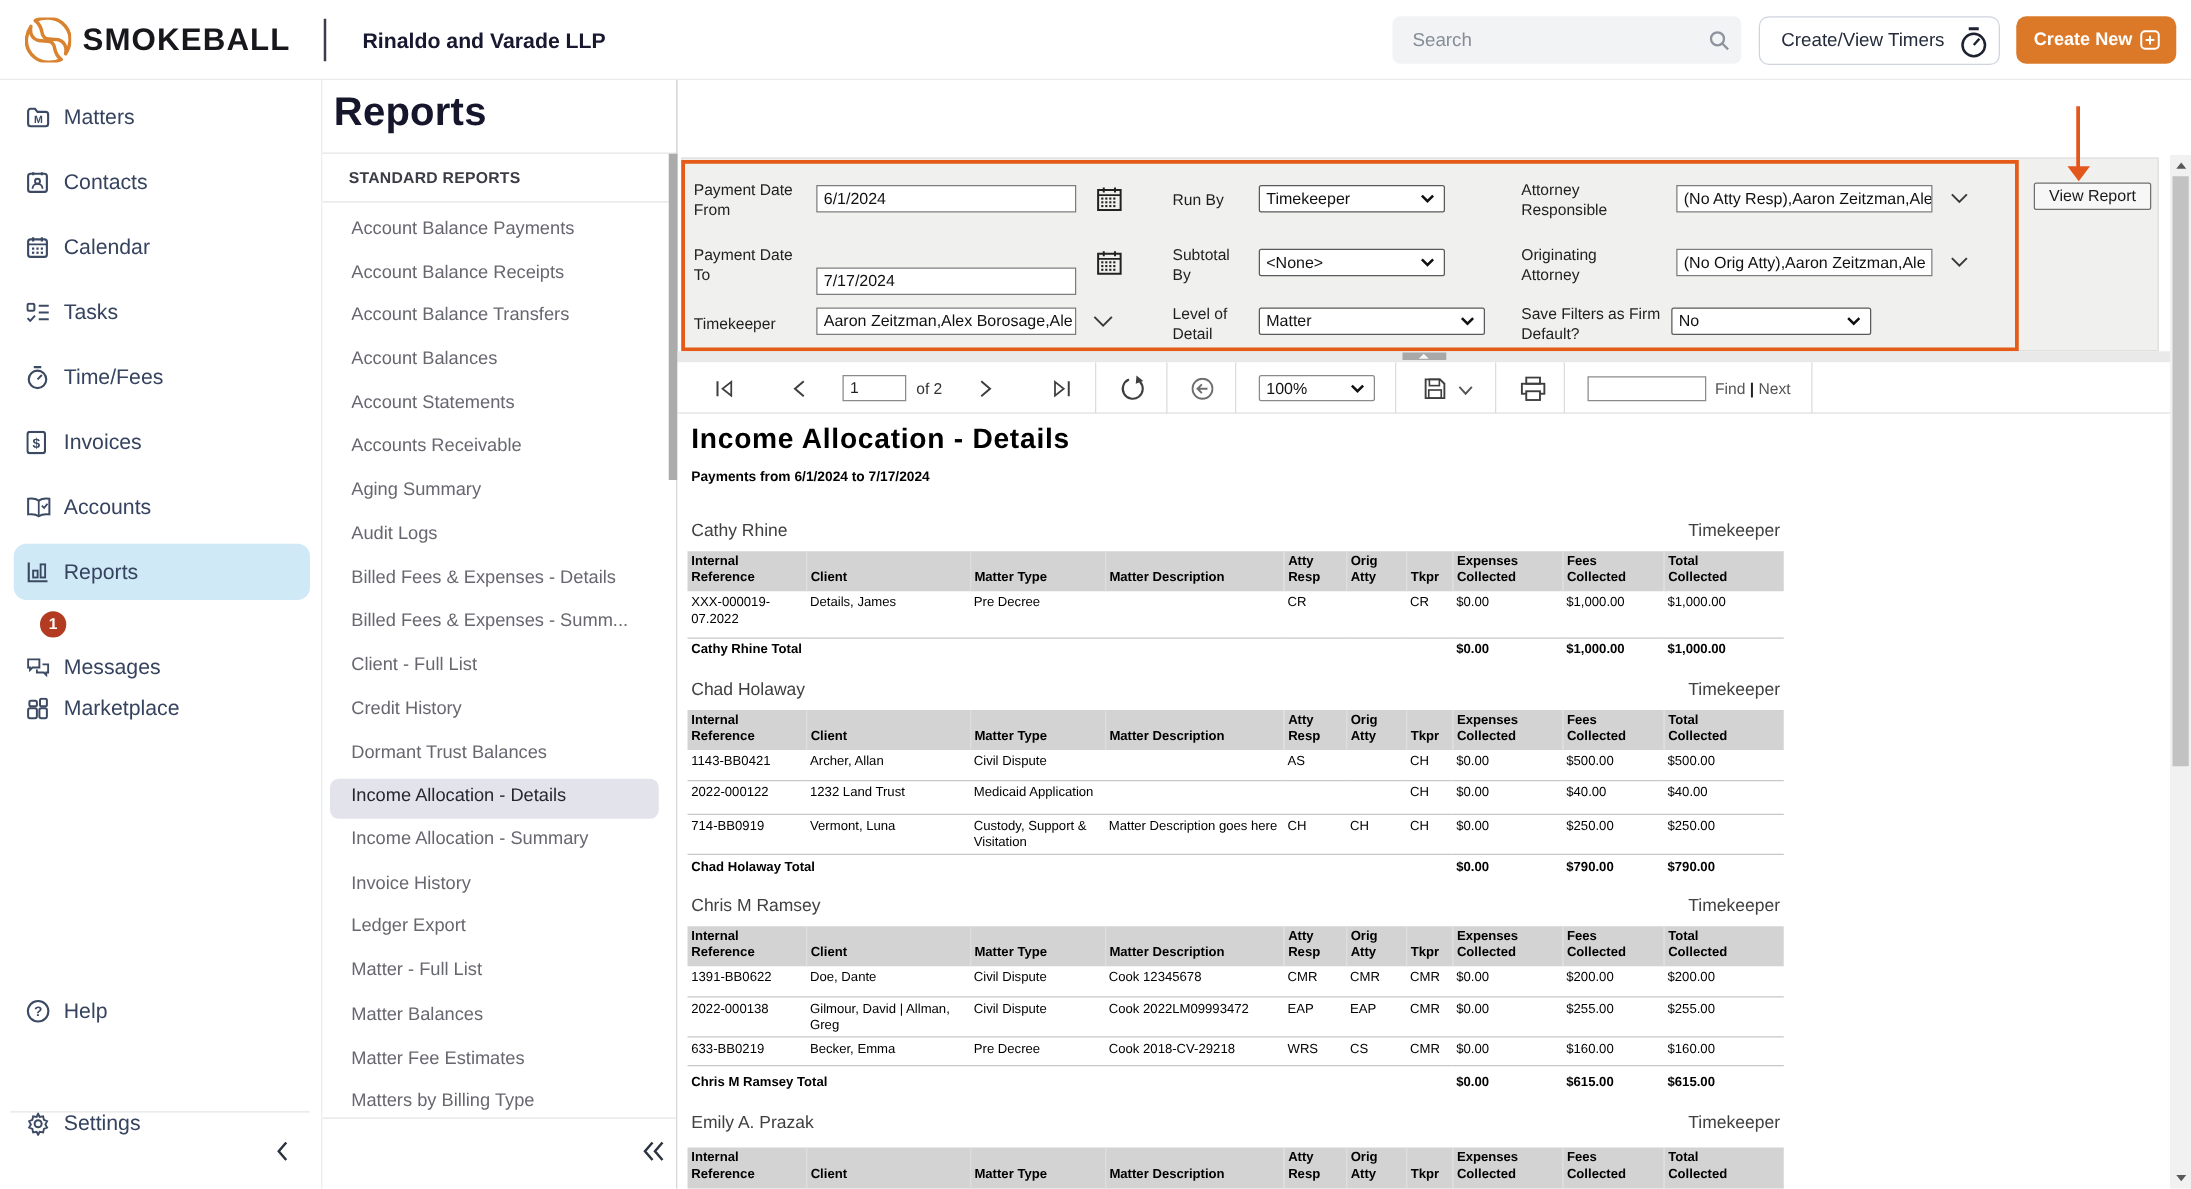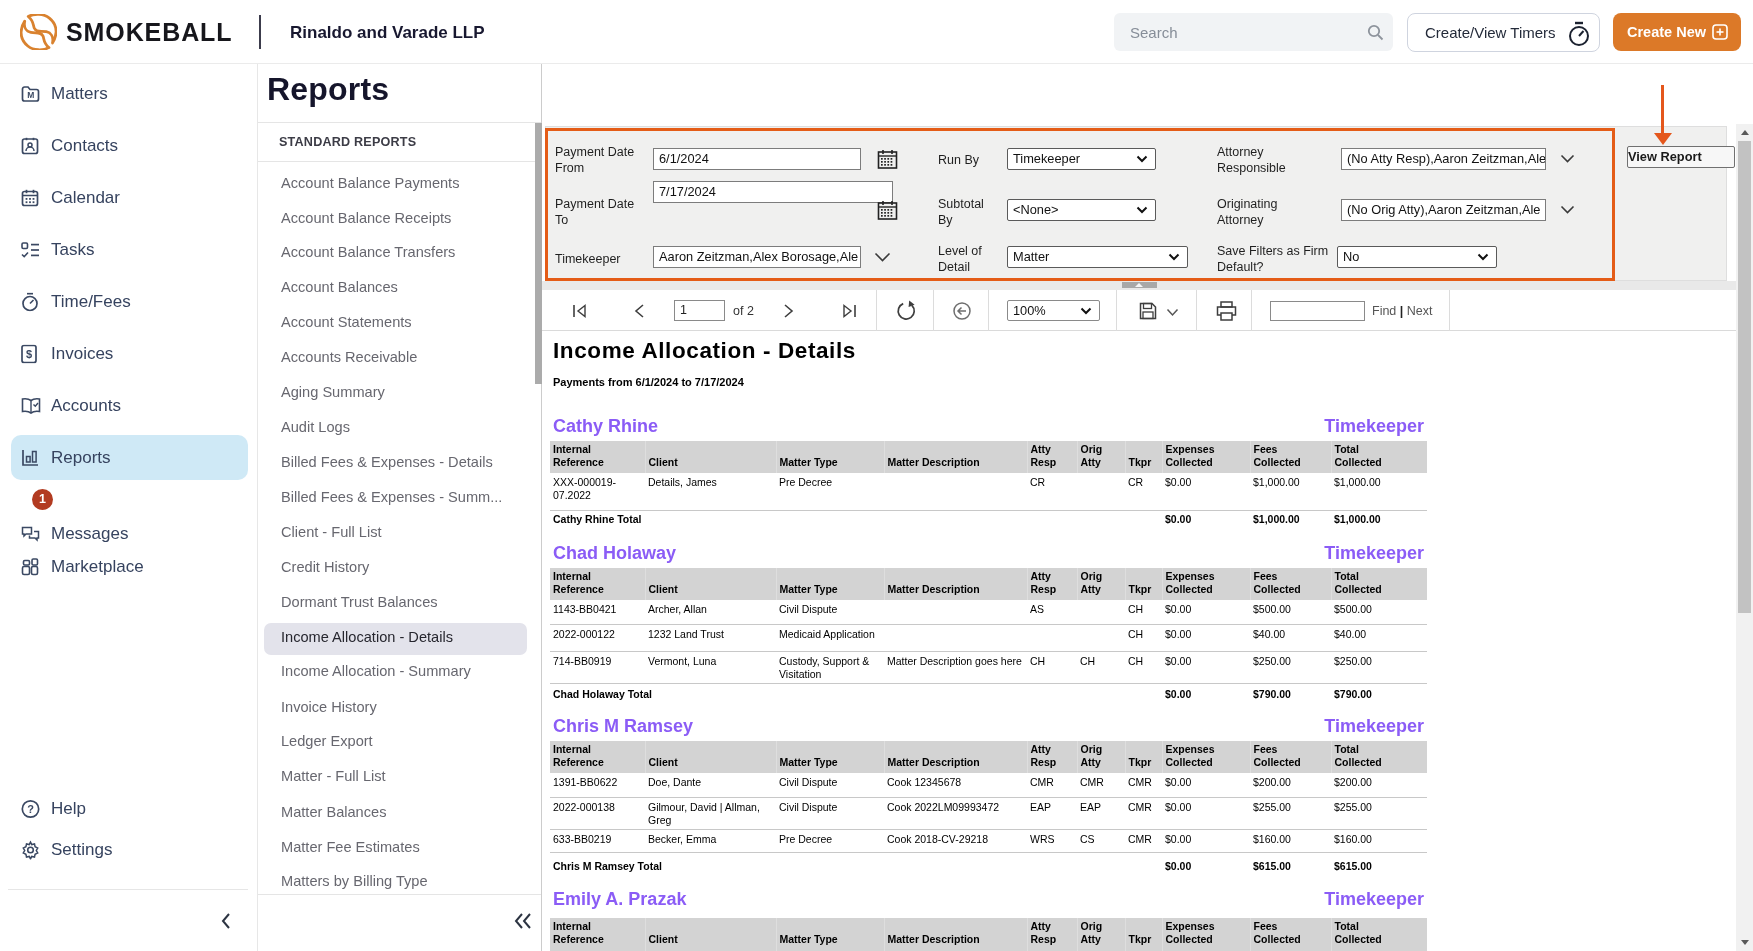--- a/index.html
+++ b/index.html
@@ -43,35 +43,35 @@
 #paramarea { position:absolute; left:545px; top:126px; width:1182px; height:155px; background:#f0f0ef; border:1px solid #dedede; }
 #orangebox { position:absolute; left:545px; top:128px; width:1070px; height:153px; border:3px solid #e45c17; }
 #splitter { position:absolute; left:542px; top:281px; width:1194px; height:9px; background:#e9e9e9; }
 #sphandle { position:absolute; left:1122px; top:282px; width:35px; height:6px; background:#a8a8a8; }
 #sphandle:after { content:""; position:absolute; left:13px; top:1px; border-left:4px solid transparent; border-right:4px solid transparent; border-bottom:4px solid #f5f5f5; }
 .flabel { position:absolute; font-size:12.5px; color:#1f1f1f; line-height:16px; }
 .finput { position:absolute; height:22px; background:#fff; border:1px solid #7c7c7c; font-size:12.8px; color:#111; line-height:20px; padding-left:5px; white-space:nowrap; overflow:hidden; }
 .fselect { position:absolute; height:22px; background:#fff; border:1px solid #5a5a5a; border-radius:2px; font-size:12.8px; color:#111; line-height:20px; padding-left:5px; }
 .fselect svg { position:absolute; right:7px; top:6px; }
 .fchev { position:absolute; }
-#viewreport { position:absolute; left:1627px; top:146px; width:108px; height:22px; background:#f7f7f7; border:1px solid #707070; border-radius:2px; font-size:12.8px; color:#1a1a1a; text-align:left; line-height:20px;font-weight:bold; }
+#viewreport { position:absolute; left:1627px; top:146px; width:94px; height:22px; background:#f7f7f7; border:1px solid #707070; border-radius:2px; font-size:12.8px; color:#1a1a1a; text-align:center; line-height:20px; }
 #oarrow-line { position:absolute; left:1661px; top:85px; width:3px; height:50px; background:#e4571c; }
 #oarrow-head { position:absolute; left:1653.5px; top:133px; width:0; height:0; border-left:9px solid transparent; border-right:9px solid transparent; border-top:12px solid #e4571c; }
 
 
 #toolbar { position:absolute; left:542px; top:290px; width:1194px; height:41px; background:#fff; border-bottom:1px solid #dadada; }
 .tsep { position:absolute; top:0; width:1px; height:41px; background:#dcdcdc; }
 .tinput { position:absolute; background:#fff; border:1px solid #8a8a8a; font-size:12.5px; color:#222; padding-left:5px; line-height:19px; }
 .ttext { position:absolute; font-size:12.5px; color:#333; }
 
 
 #report { position:absolute; left:542px; top:331px; width:1194px; height:620px; background:#fff; overflow:hidden; font-family:"Liberation Sans", sans-serif; }
 #rtitle { position:absolute; left:11px; top:7px; font-size:22.5px; font-weight:700; letter-spacing:0.6px; color:#000; }
 #rsub { position:absolute; left:11px; top:45px; font-size:11px; font-weight:700; color:#000; }
-.gtitle { position:absolute; left:11px; width:871px; font-size:18px; font-weight:700; color:#8b5cf6; }
+.gtitle { position:absolute; left:11px; width:871px; font-size:14px; font-weight:400; color:#404040; }
 .gtk { float:right; }
 table.rt { position:absolute; left:8px; width:877px; border-collapse:collapse; table-layout:fixed; font-size:10.5px; color:#000; }
 table.rt th { background:#d3d3d3; font-weight:700; text-align:left; vertical-align:bottom; padding:2px 3px 4px 3px; line-height:13px; border-left:1px solid #dedede; }
 table.rt th:first-child { border-left:none; }
 table.rt th.r, table.rt td.r { text-align:left; }
 table.rt td { vertical-align:top; padding:3px 3px 2px 3px; line-height:13px; border-bottom:1px solid #c8c8c8; }
 table.rt tr.tot td { font-weight:700; border-bottom:none; padding-top:9px; }
 table.emily th { padding-bottom:10px; }
 
 
@@ -211,21 +211,21 @@
       </svg>
       <span class="lbl">Marketplace</span>
     </div>
   <div class="navitem" style="top:727px">
       <svg width="19" height="19" viewBox="0 0 19 19">
         <circle cx="9.5" cy="9.5" r="8.2" fill="none" stroke="#3b4963" stroke-width="1.7"></circle>
         <text x="9.5" y="13.5" font-size="11" font-weight="700" fill="#3b4963" text-anchor="middle">?</text>
       </svg>
       <span class="lbl">Help</span>
     </div>
-  <div class="navitem" style="top:768px">
+  <div class="navitem" style="top:817px">
       <svg width="19" height="19" viewBox="0 0 19 19">
         <circle cx="9.5" cy="9.5" r="2.8" fill="none" stroke="#3b4963" stroke-width="1.6"></circle>
         <path d="M9.5 1.5 l1.2 2.6 2.8 -0.6 0.6 2.8 2.6 1.2 -1.4 2.5 1.4 2.5 -2.6 1.2 -0.6 2.8 -2.8 -0.6 -1.2 2.6 -1.2 -2.6 -2.8 0.6 -0.6 -2.8 -2.6 -1.2 1.4 -2.5 -1.4 -2.5 2.6 -1.2 0.6 -2.8 2.8 0.6 z" fill="none" stroke="#3b4963" stroke-width="1.5"></path>
       </svg>
       <span class="lbl">Settings</span>
     </div>
   <div id="sidediv"></div>
   <svg class="abs" style="left:220px;top:848px" width="12" height="18" viewBox="0 0 12 18">
       <path class="chev" d="M9 2 L3 9 L9 16"></path>
     </svg>
@@ -285,21 +285,21 @@
         <rect x="7.2" y="12" width="1.7" height="1.7"></rect>
         <rect x="10.4" y="12" width="1.7" height="1.7"></rect>
         <rect x="13.6" y="12" width="1.7" height="1.7"></rect>
         <rect x="4" y="15" width="1.7" height="1.7"></rect>
         <rect x="7.2" y="15" width="1.7" height="1.7"></rect>
         <rect x="10.4" y="15" width="1.7" height="1.7"></rect>
         <rect x="13.6" y="15" width="1.7" height="1.7"></rect>
       </g>
     </svg>
   <div class="flabel" style="left:555px;top:196px">Payment Date<br>To</div>
-  <div class="finput" style="left:653px;top:181px;width:240px">7/17/2024</div>
+  <div class="finput" style="left:653px;top:214px;width:208px">7/17/2024</div>
   <svg class="abs" style="left:877px;top:200px" width="21" height="21" viewBox="0 0 21 21">
       <rect x="1.5" y="3" width="18" height="16" fill="none" stroke="#222" stroke-width="1.6"></rect>
       <line x1="6" y1="1" x2="6" y2="5" stroke="#222" stroke-width="1.6"></line>
       <line x1="15" y1="1" x2="15" y2="5" stroke="#222" stroke-width="1.6"></line>
       <line x1="2" y1="7" x2="19" y2="7" stroke="#222" stroke-width="1.4"></line>
       <g fill="#222">
         <rect x="4" y="9" width="1.7" height="1.7"></rect>
         <rect x="7.2" y="9" width="1.7" height="1.7"></rect>
         <rect x="10.4" y="9" width="1.7" height="1.7"></rect>
         <rect x="13.6" y="9" width="1.7" height="1.7"></rect>

